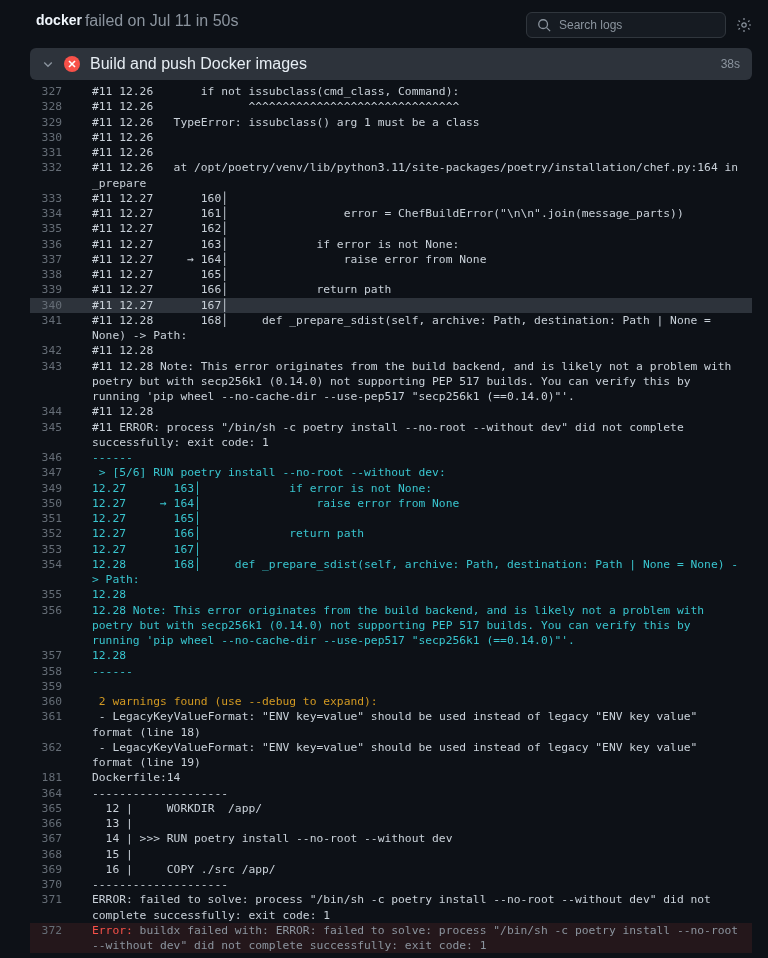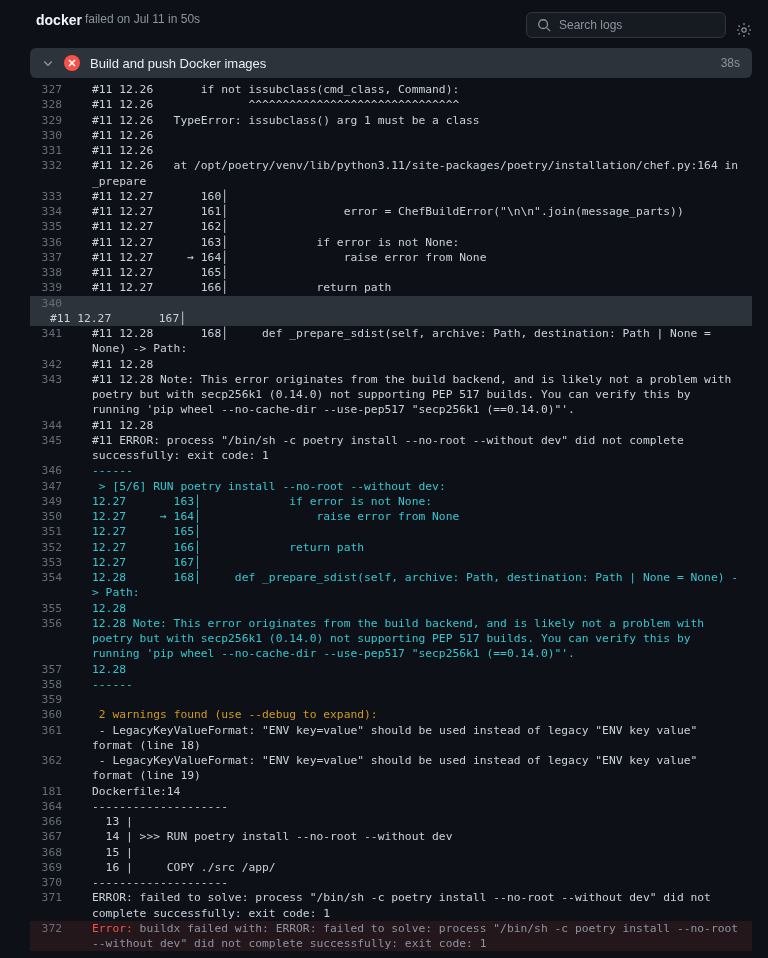--- a/index.html
+++ b/index.html
@@ -13,22 +13,22 @@
     overflow: hidden;
   }
   .header {
     display: flex;
     align-items: flex-start;
     justify-content: space-between;
     padding: 12px 16px 10px 36px;
   }
   .header-left { display:flex; flex-direction:row; gap:3px; }
   .title { color:#f0f6fc; font-weight:600; font-size:14px; }
-  .subtitle { color:#8b949e; font-size:12px; }
-  .header-right { display:flex; align-items:flex-end; gap:10px; }
+  .subtitle { color:#8b949e; font-size:16px; }
+  .header-right { display:flex; align-items:center; gap:10px; }
   .search-box {
     display:flex; align-items:center; gap:8px;
     background:#161b22; border:1px solid #30363d; border-radius:6px;
     padding:5px 10px; width:200px; color:#8b949e;
   }
   .search-box input {
     background:transparent; border:none; outline:none; color:#c9d1d9;
     font-size:12px; flex:1;
   }
   .search-box input::placeholder { color:#8b949e; }
@@ -36,29 +36,29 @@
   .step {
     background:#2d333b; border-radius:6px;
     margin:0 16px 4px 30px;
     display:flex; align-items:center; justify-content:space-between;
     padding:7px 12px; cursor:pointer;
   }
   .step-left { display:flex; align-items:center; gap:10px; }
   .chevron { width:12px; height:12px; color:#8b949e; }
   .status-icon { width:16px; height:16px; border-radius:50%; display:flex; align-items:center; justify-content:center; }
   .status-fail { background:#f85149; }
-  .step-title { color:#e6edf3; font-size:13px; }
+  .step-title { color:#e6edf3; font-size:16px; }
   .step-time { color:#8b949e; font-size:12px; }
   .logs {
     font-family: ui-monospace, SFMono-Regular, "SF Mono", Menlo, Consolas, monospace;
     font-size:11.3px; line-height:1.35;
     margin:0 16px 0 30px;
   }
   .log-row { display:flex; align-items:flex-start; padding:0 12px 0 0;justify-content:center; }
-  .log-row.hl { background:#2d333b;flex-direction:column; }
+  .log-row.hl { background:#2d333b; }
   .log-row.err { background:rgba(248,81,73,0.1); }
   .ln {
     width:42px; text-align:right; color:#656d76; flex-shrink:0;
     padding-right:10px; user-select:none;
   }
   .lc { white-space:pre-wrap; word-break:break-word; color:#c9d1d9; flex:1;margin-left:20px; }
   .c-yellow { color:#d29922; }
   .c-teal { color:#39c5cf; }
   .c-red { color:#f85149; }
   .c-gray { color:#8b949e; }
@@ -248,20 +248,24 @@
     </div>
     <div class="log-row">
       <div class="ln">181</div>
       <div class="lc">Dockerfile:14</div>
     </div>
     <div class="log-row">
       <div class="ln">364</div>
       <div class="lc">--------------------</div>
     </div>
     <div class="log-row">
+      <div class="ln">365</div>
+      <div class="lc">  12 |     WORKDIR  /app/</div>
+    </div>
+    <div class="log-row">
       <div class="ln">366</div>
       <div class="lc">  13 | </div>
     </div>
     <div class="log-row">
       <div class="ln">367</div>
       <div class="lc">  14 | &gt;&gt;&gt; RUN poetry install --no-root --without dev</div>
     </div>
     <div class="log-row">
       <div class="ln">368</div>
       <div class="lc">  15 | </div>

